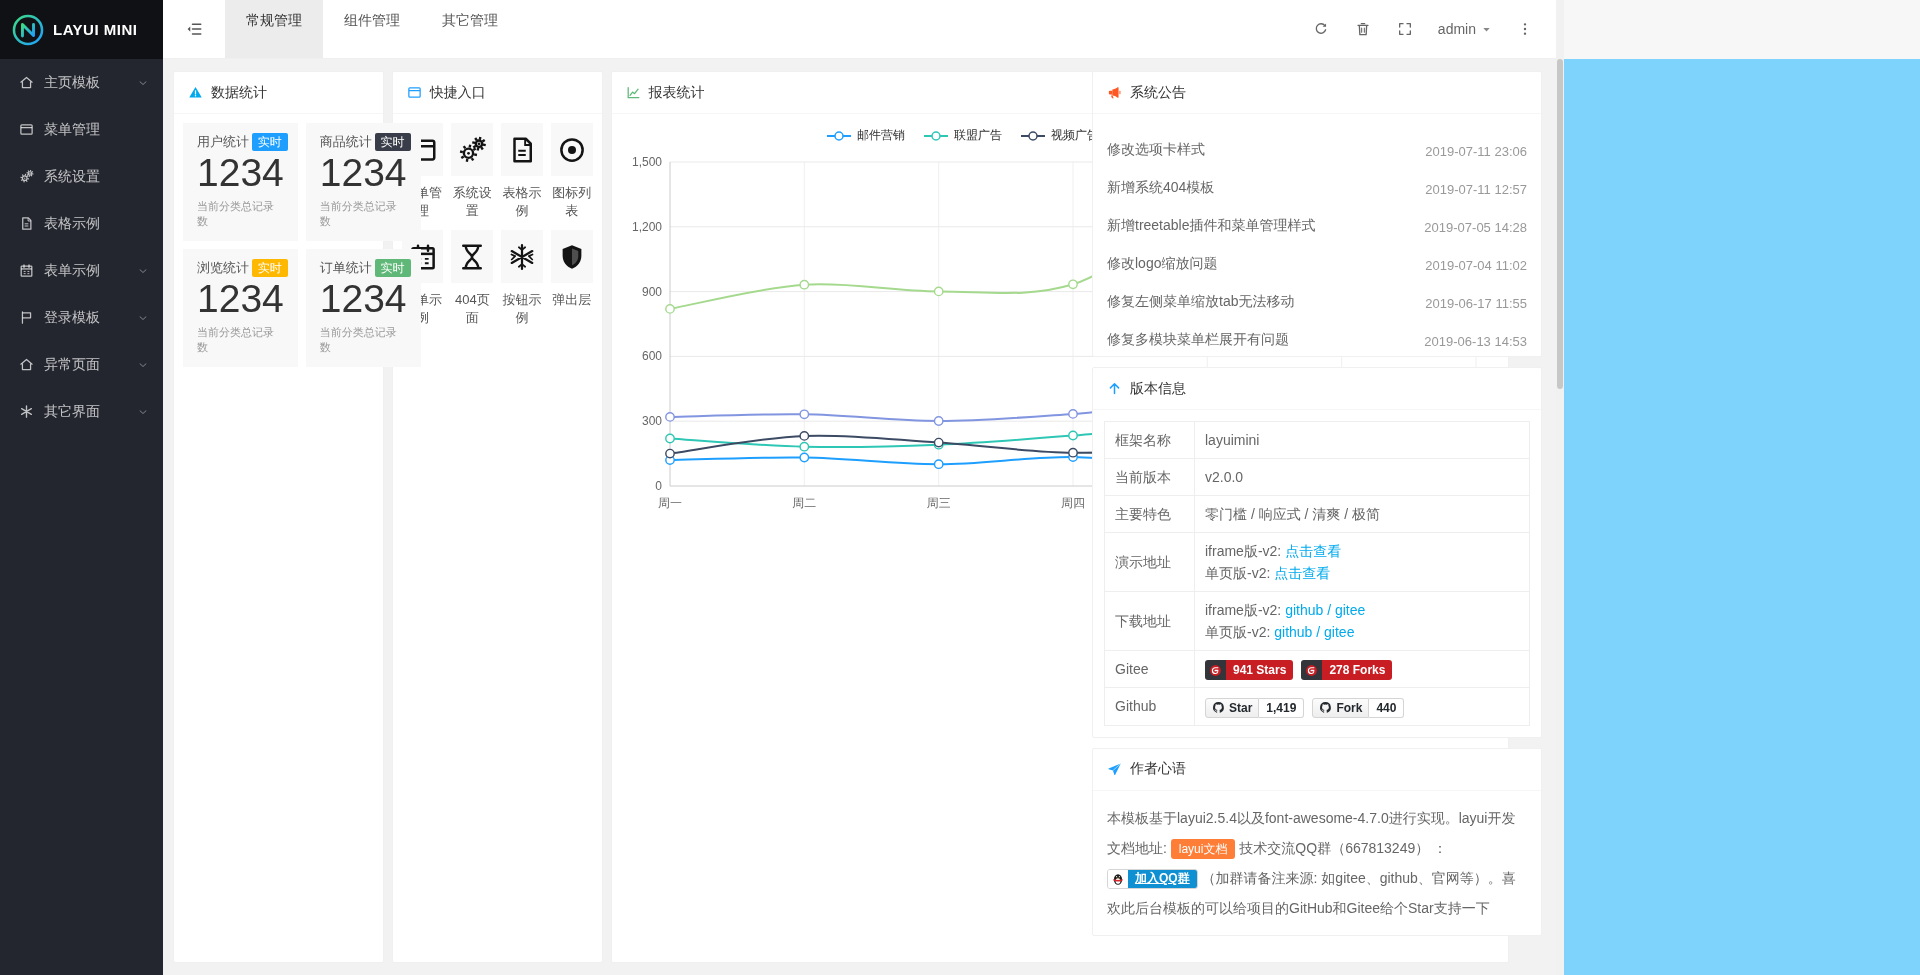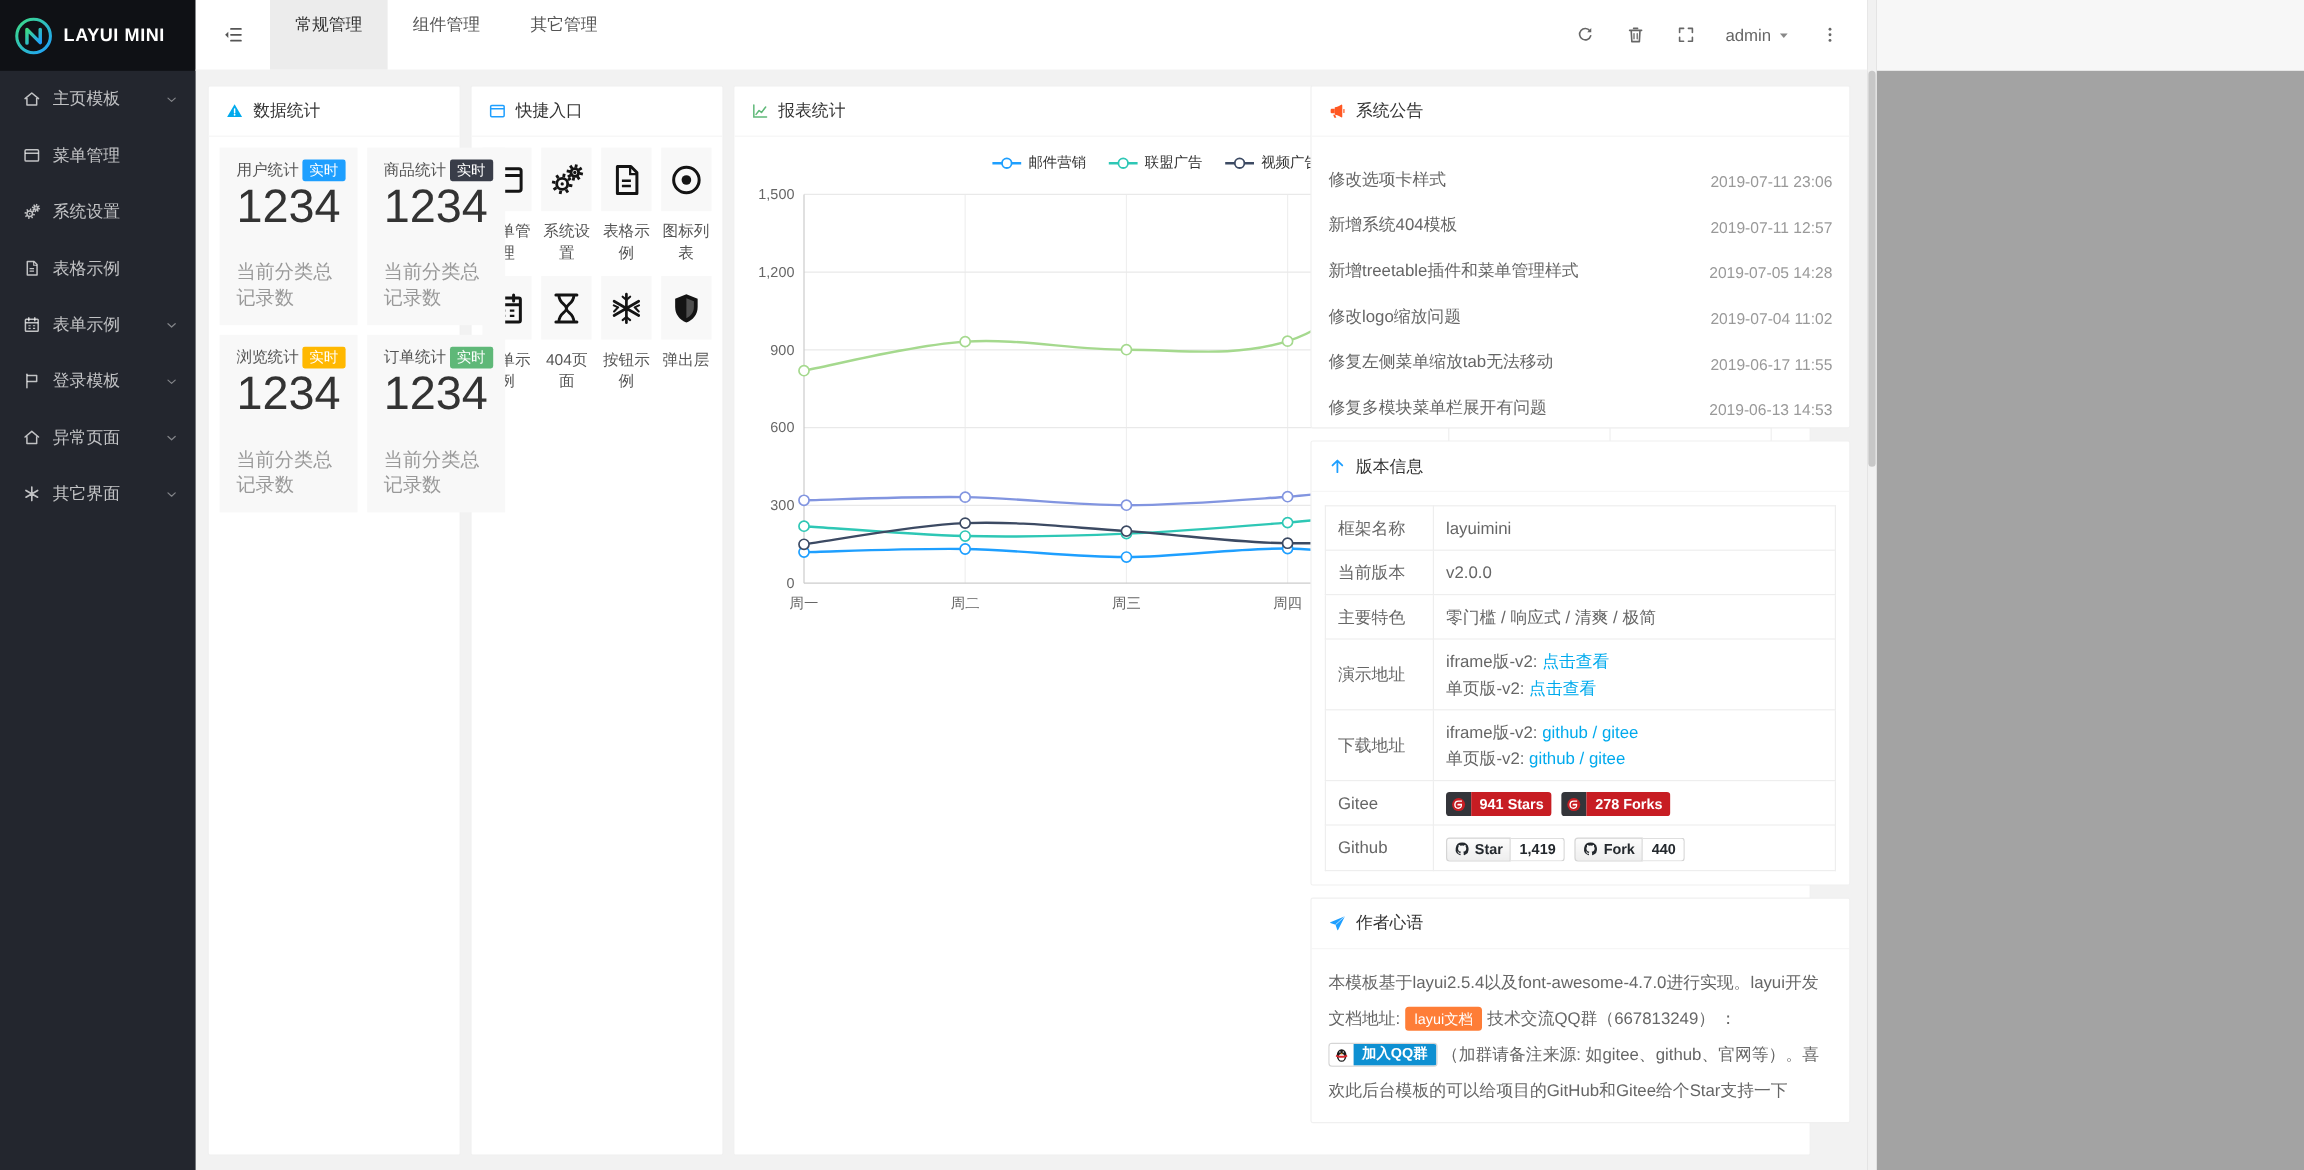--- a/index.html
+++ b/index.html
@@ -1,21 +1,21 @@
 <!DOCTYPE html>
 <html><head>
 <meta charset="utf-8">
 <title>LAYUI MINI</title>
 <style>
   *{margin:0;padding:0;box-sizing:border-box}
   html,body{width:1920px;height:975px;overflow:hidden}
   body{font-family:"Liberation Sans","DejaVu Sans",sans-serif;background:#f2f2f2;font-size:14px;color:#333}
   .i{display:inline-flex;align-items:center;justify-content:center}
   .i svg{width:100%;height:100%;display:block}
-  .viewport{position:relative;width:1920px;height:975px;overflow:hidden;background:#a3a3a3}
+  .viewport{position:relative;width:1920px;height:975px;overflow:hidden;background:#7dd3fc}
   .app{position:absolute;left:0;top:0;width:1556px;height:975px;display:flex;background:#f2f2f2}
   .right-filler-top{position:absolute;left:1564px;top:0;width:356px;height:59px;background:#f7f7f7}
   
   .sidebar{width:163px;flex-shrink:0;background:#23262e;display:flex;flex-direction:column}
   .logo{height:59px;background:#0f1115;display:flex;align-items:center;padding-left:11px;gap:8px;cursor:pointer;flex-shrink:0}
   .logo-mark{width:34px;height:34px}
   .logo-text{color:#fff;font-size:15px;font-weight:bold;letter-spacing:.5px;white-space:nowrap}
   .menu{list-style:none}
   .menu-item{height:47px;display:flex;align-items:center;padding:0 14px 0 19px;color:rgba(255,255,255,.72);font-size:14px;cursor:pointer}
   .mi-icon{width:15px;height:15px;margin-right:10px;flex-shrink:0}
@@ -40,21 +40,21 @@
   .card{background:#fff;border:1px solid #f0f0f0;border-radius:2px}
   .card-h{height:42px;display:flex;align-items:center;gap:8px;padding:0 14px;border-bottom:1px solid #f6f6f6;font-size:14px;color:#333}
   .ch-icon{width:15px;height:15px}
   
   #stats-card,#quick-card{flex:1;min-width:0}
   .stats-grid{display:grid;grid-template-columns:1fr 1fr;gap:8px;padding:9px}
   .stat-box{background:#f8f8f8;padding:10px 14px 12px;position:relative;cursor:pointer}
   .stat-label{font-size:13px;color:#555}
   .stat-badge{position:absolute;right:10px;top:10px;color:#fff;font-size:12px;padding:2px 6px;border-radius:2px;line-height:1.2}
   .stat-value{font-size:39px;color:#333;margin-top:0;line-height:1.15}
-  .stat-desc{font-size:16px;color:#999;margin-top:21px}
+  .stat-desc{font-size:11px;color:#999;margin-top:3px}
   
   .quick-grid{display:grid;grid-template-columns:repeat(4,1fr);gap:10px 8px;padding:9px}
   .quick-item{text-align:center;cursor:pointer}
   .quick-tile{background:#f8f8f8;height:53px;display:flex;align-items:center;justify-content:center}
   .quick-tile .i{width:30px;height:30px;color:#141414}
   .quick-label{font-size:13px;color:#555;margin-top:8px}
   
   .legend{display:flex;justify-content:center;gap:18px;padding:13px 0 2px;font-size:12px;color:#333}
   .legend-item{display:flex;align-items:center;gap:5px;cursor:pointer}
   .chart-wrap{padding:4px 8px 10px}
@@ -735,21 +735,21 @@
                       <svg viewBox="0 0 24 24" xmlns="http://www.w3.org/2000/svg">
                         <ellipse cx="12" cy="13" rx="7" ry="9" fill="#1b1b1b"></ellipse>
                         <ellipse cx="12" cy="15.5" rx="4.2" ry="4.8" fill="#fff"></ellipse>
                         <circle cx="9.6" cy="8" r="1" fill="#fff"></circle>
                         <circle cx="14.4" cy="8" r="1" fill="#fff"></circle>
                         <path d="M10.4 9.8h3.2L12 11.8Z" fill="#f5a623"></path>
                         <path d="M4.8 12c3 2 11.4 2 14.4 0l1.3 2c-4 3-13 3-17 0Z" fill="#d8262c"></path>
                       </svg>
                     </span>
                   </span>
-                  <span class="qq-right" id="qq-right" style="background: rgb(14, 144, 210);">加入QQ群</span>
+                  <span class="qq-right" id="qq-right" style="background: rgb(14, 144, 210); text-decoration: underline;">加入QQ群</span>
                 </span><span> （加群请备注来源: 如gitee、github、官网等）。</span><span>喜欢此后台模板的可以给项目的GitHub和Gitee给个Star支持一下</span>
             </div>
           </section>
         </div>
       </div>
     </div>
   </div>
 
   <div class="scrollbar">
     <div class="scroll-thumb"></div>

